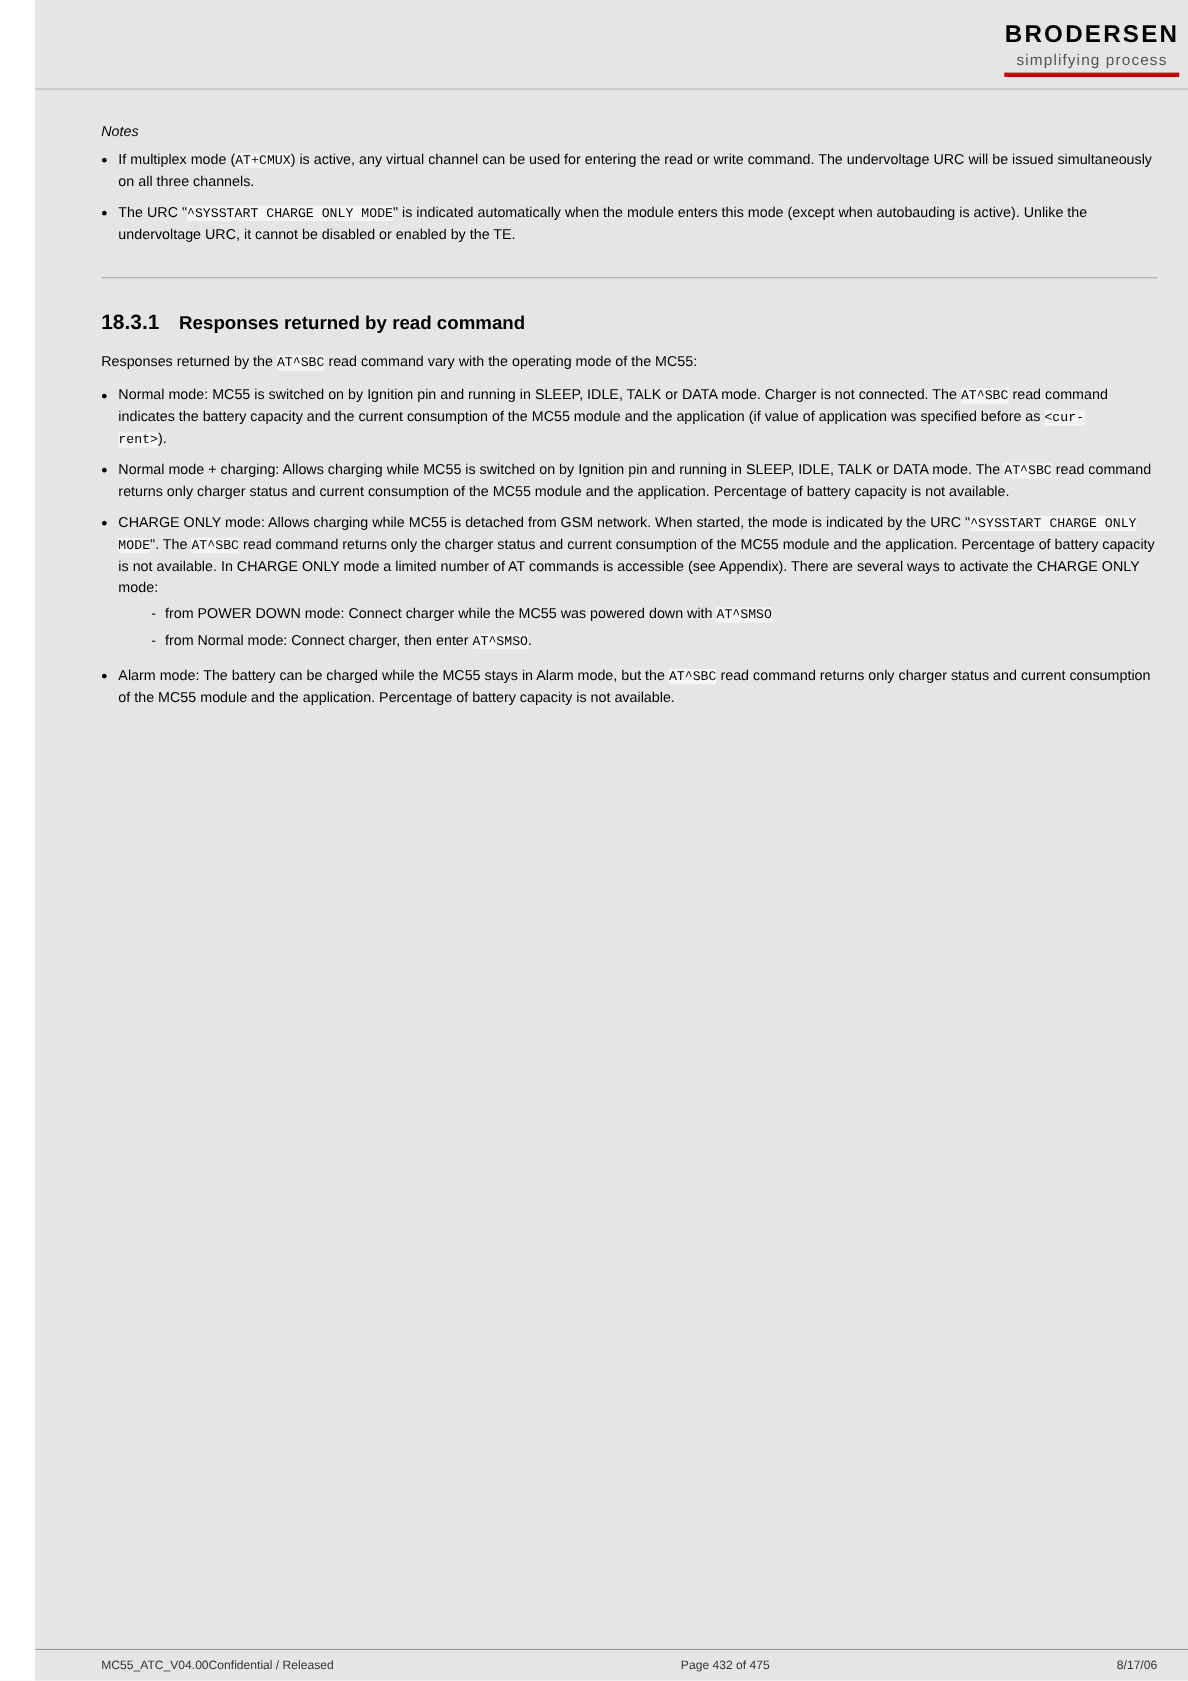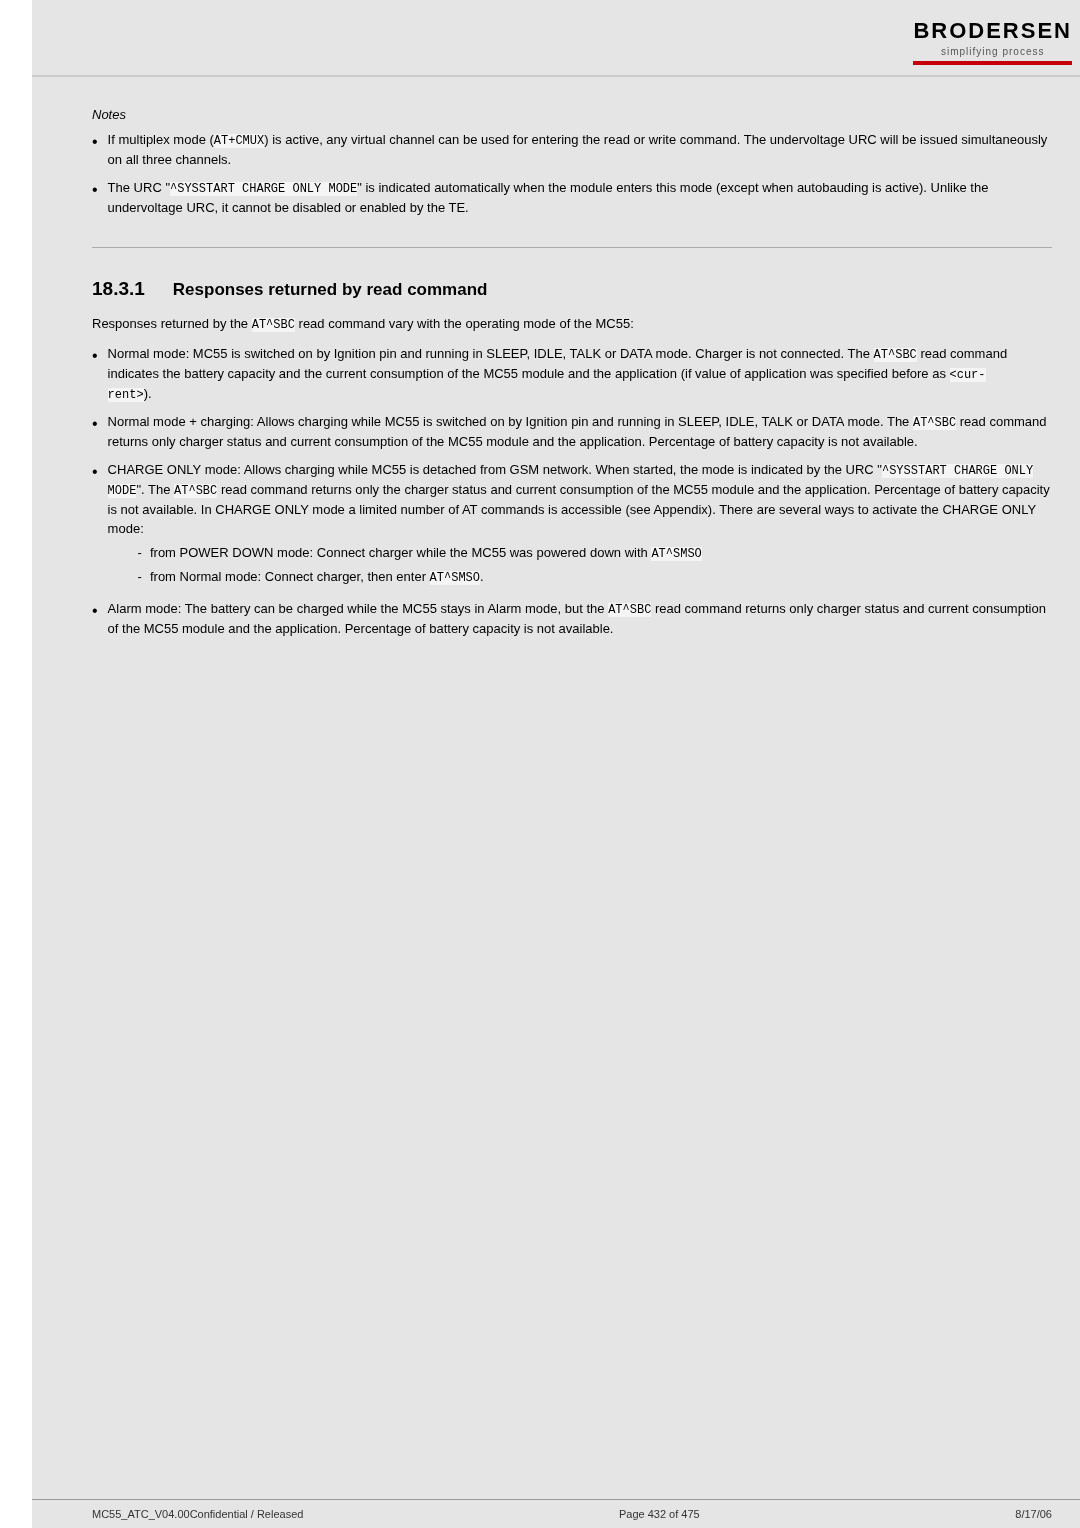--- a/index.html
+++ b/index.html
@@ -37,21 +37,21 @@
       align-items: center;
     }
     .logo-text {
       font-size: 22px;
       font-weight: 900;
       letter-spacing: 2px;
       color: #000;
       font-family: Arial Black, Arial, sans-serif;
     }
     .logo-tagline {
-      font-size: 10px;
+      font-size: 14px;
       color: #555;
       letter-spacing: 1px;
       margin-top: 2px;
     }
     .logo-bar {
       width: 100%;
       height: 4px;
       background: #c8000a;
       margin-top: 4px;
     }
@@ -91,21 +91,21 @@
     code, .mono {
       font-family: 'Courier New', Courier, monospace;
       font-size: 12px;
       background: #f5f5f5;
     }
     .section-heading {
       margin-top: 30px;
       margin-bottom: 14px;
       display: flex;
       align-items: baseline;
-      gap: 28px;
+      gap: 18px;
     }
     .section-number {
       font-size: 19px;
       font-weight: bold;
     }
     .section-title {
       font-size: 17px;
       font-weight: bold;
     }
     .section-divider {

